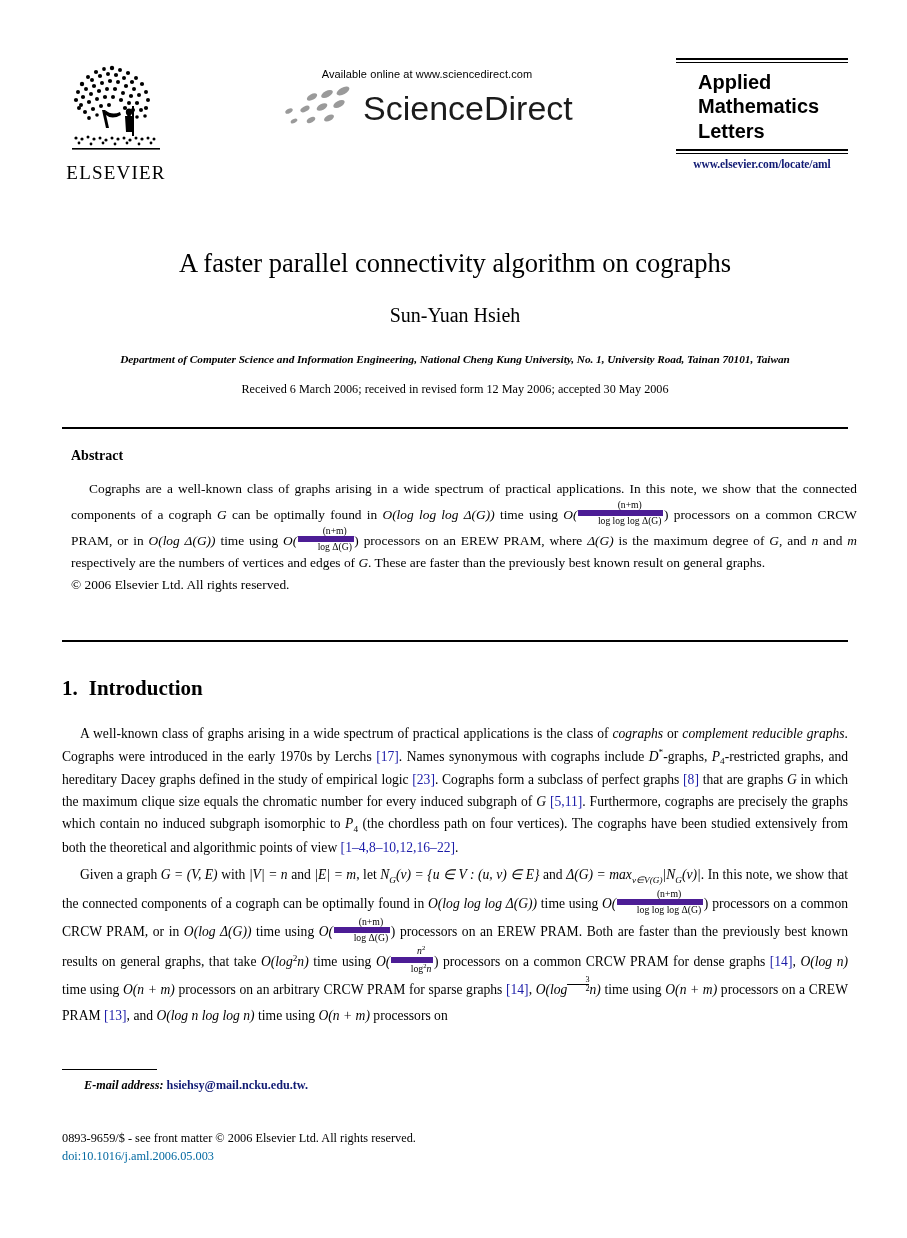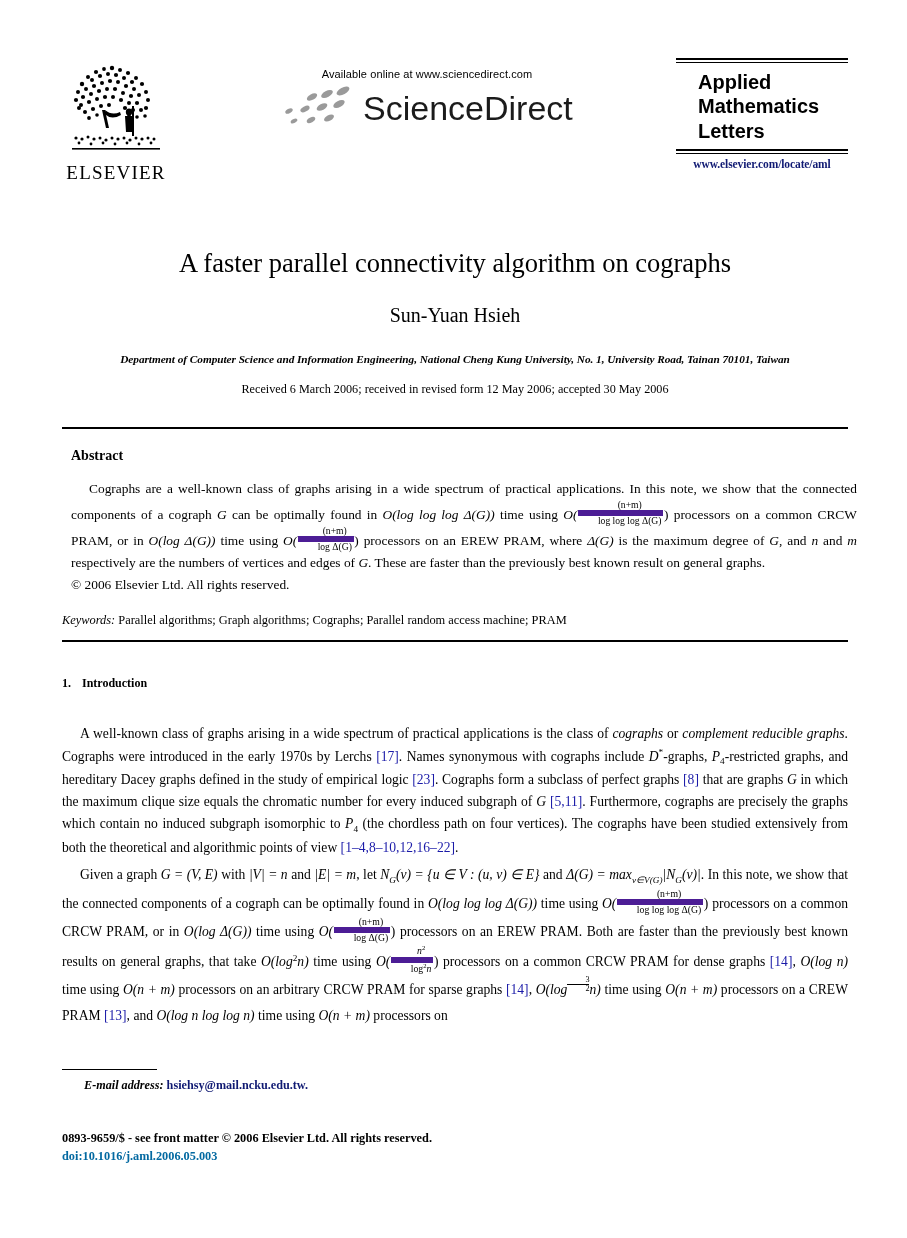--- a/index.html
+++ b/index.html
@@ -181,21 +181,21 @@
   }
   .keywords i { font-style: italic; }
 
   
   .section-head {
     position: absolute;
     left: 62px;
     top: 676px;
     font-family: "Liberation Serif", serif;
     font-weight: bold;
-    font-size: 12px;
+    font-size: 21px;
   }
   .section-head .num { margin-right: 11px; }
 
   .body-text {
     position: absolute;
     left: 62px;
     top: 723px;
     width: 786px;
     font-family: "Liberation Serif", serif;
     font-size: 13.6px;
@@ -263,21 +263,21 @@
   .footnote .lbl { font-style: italic; font-weight: bold; }
   .footnote .mail { color: #101a73; font-weight: bold; }
 
   .colophon {
     position: absolute;
     left: 62px;
     top: 1130px;
     width: 600px;
     font-family: "Liberation Serif", serif;
     font-size: 12.3px;
-    font-weight: bold;
+    font-weight: normal;
     line-height: 1.45;
   }
   .colophon .doi { color: #0369a1; display: block; }
 </style>
 </head>
 <body>
 
 <div class="page">
 
   <div class="masthead">
@@ -447,24 +447,20 @@
         <span class="mi">n</span>
         <span>and</span>
         <span class="mi">m</span>
         <span>respectively are the numbers of vertices and edges of</span>
         <span class="mi">G</span><span>. These are faster than the previously</span>
         <span>best known result on general graphs.</span></p>
       <p class="copyright">© 2006 Elsevier Ltd. All rights reserved.</p>
     </div>
   </div>
 
-  <div class="keywords">
-    <i>Keywords:</i>
-    <span>Parallel algorithms; Graph algorithms; Cographs; Parallel random access machine; PRAM</span>
-  </div>
 
   <div class="hr-thick hr-abstract-bot"></div>
 
   <div class="section-head">
     <span class="num">1.</span><span>Introduction</span>
   </div>
 
   <div class="body-text">
     <p class="indent"><span>A well-known class of graphs arising in a wide spectrum of practical applications is the class of</span>
       <span class="em">cographs</span>

